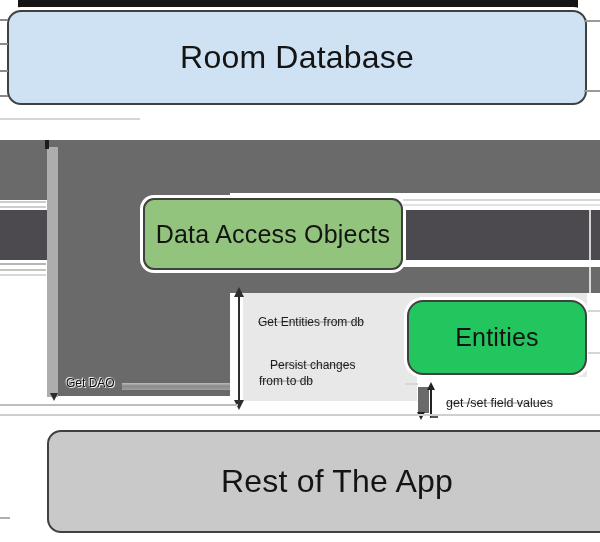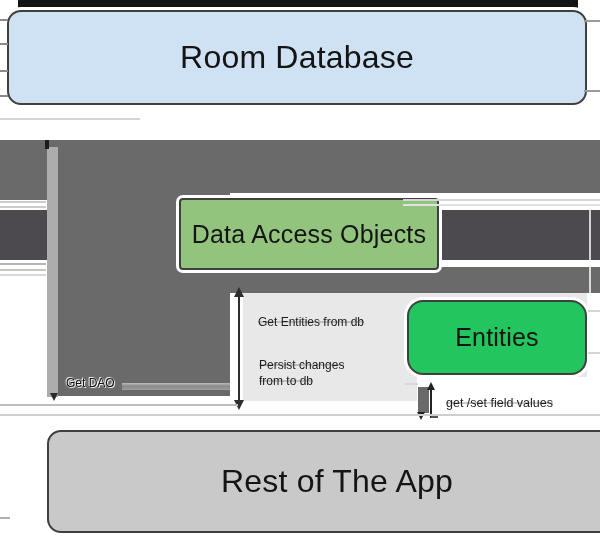--- a/index.html
+++ b/index.html
@@ -56,37 +56,37 @@
   <div class="abs" style="left: 243px; top: 377px; width: 174px; height: 24px; background: rgb(232, 232, 232);"></div>
 
   <div class="vline" style="left:238px;top:296px;height:108px;"></div>
   <div class="tri up" style="left:234px;top:287px;"></div>
   <div class="tri down" style="left:234px;top:400px;"></div>
 
   <div class="node" style="left: 7px; top: 10px; width: 580px; height: 95px; background: rgb(207, 226, 243);">
     <span class="lbl">Room Database</span>
   </div>
 
-  <div class="node small" style="left: 143px; top: 198px; width: 260px; height: 72px; border-radius: 4px; background: rgb(146, 196, 125); margin-left: 36px;">
+  <div class="node small" style="left: 143px; top: 198px; width: 260px; height: 72px; border-radius: 11px; background: rgb(146, 196, 125);">
     <span class="lbl">Data Access Objects</span>
   </div>
 
   <div class="node small" style="left: 407px; top: 300px; width: 180px; height: 75px; border-radius: 16px; background: #22c55e;">
     <span class="lbl">Entities</span>
   </div>
 
   <div class="node" style="left: 7px; top: 430px; width: 580px; height: 103px; background: rgb(201, 201, 201); margin-left: 40px;">
     <span class="lbl">Rest of The App</span>
   </div>
 
   <div class="edge-label halo" style="left:66px;top:376px;color:#101010;">Get DAO</div>
   <div class="abs" style="left:122px;top:383px;width:108px;height:7px;background:linear-gradient(to bottom,#bdbdbd,#8a8a8a 45%,#9e9e9e);"></div>
 
   <div class="edge-label" style="left:258px;top:315px;">Get Entities from db</div>
-  <div class="edge-label" style="left:259px;top:358px;">Persist changes</div>
+  <div class="edge-label" style="left:270px;top:358px;">Persist changes</div>
   <div class="edge-label" style="left:259px;top:374px;">from to db</div>
 
   <div class="abs" style="left: 418px; top: 387px; width: 11px; height: 26px; background: rgb(106, 106, 106);"></div>
   <div class="vline" style="left:430px;top:386px;height:32px;width:1.5px;background:#222;"></div>
   <div class="tri up sm" style="left:427px;top:382px;border-bottom-color:#222;"></div>
   <div class="tri down sm" style="left:417px;top:412px;border-top-color:#222;"></div>
   <div class="abs" style="left:431px;top:416px;width:7px;height:1.5px;background:#555;"></div>
   <div class="edge-label" style="left:446px;top:396px;font-size:12.5px;">get /set field values</div>
 
   <div class="abs" style="left:0;top:414px;width:600px;height:2px;background:#cfcfcf;"></div>

